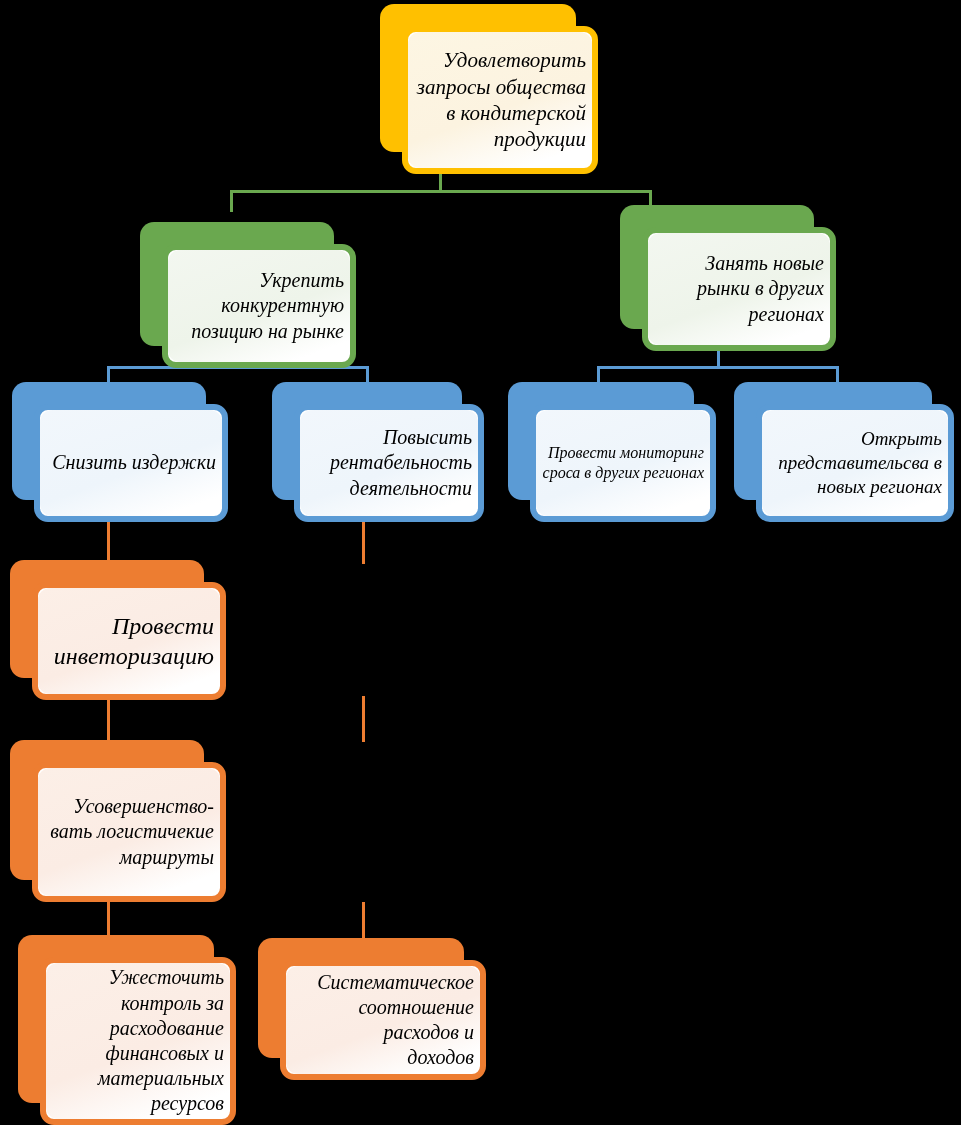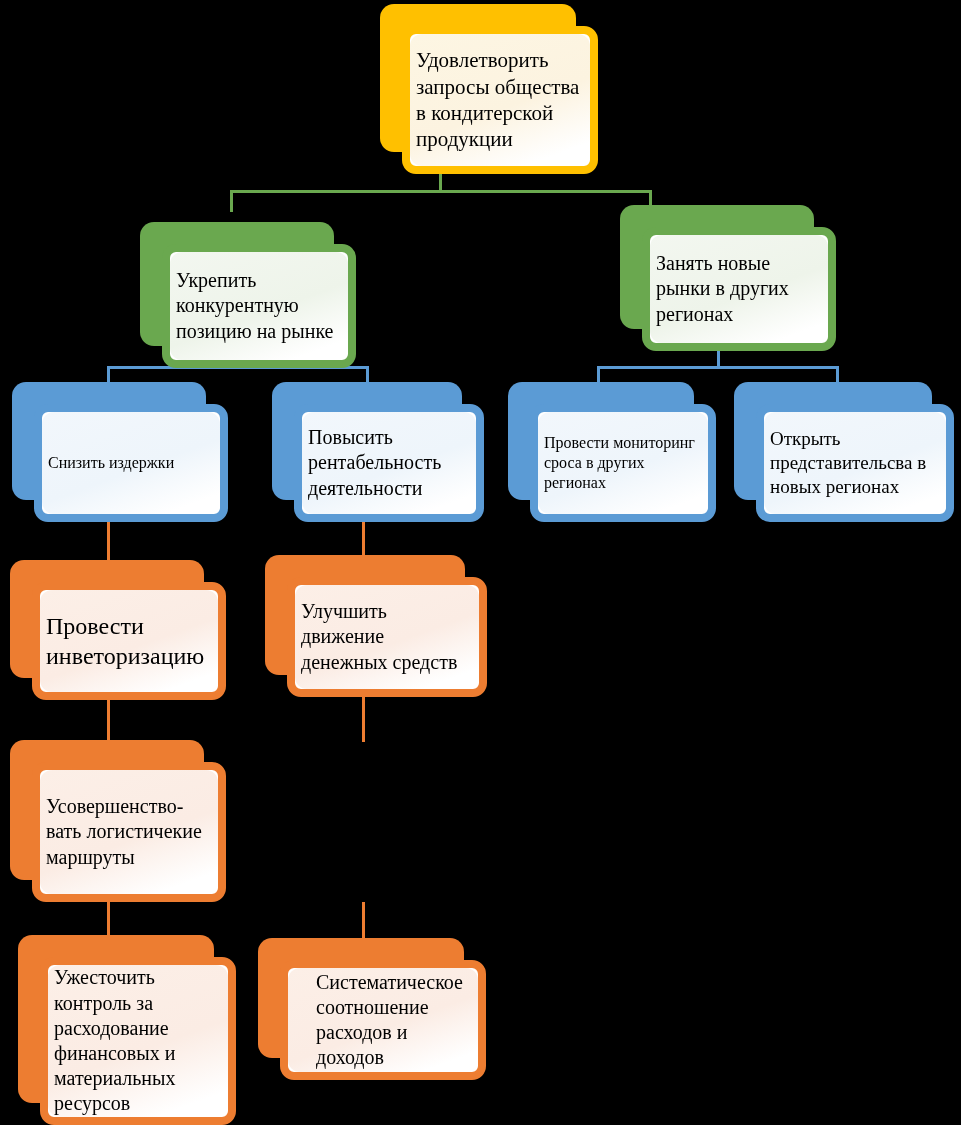--- a/index.html
+++ b/index.html
@@ -38,27 +38,28 @@
     border-radius: 14px;
   }
   .node .card {
     position: absolute;
     left: 22px;
     top: 22px;
     width: 100%;
     height: 100%;
     border-radius: 14px;
     background: #ffffff;
-    border: 8px solid #22c55e;
+    border: 6px solid #22c55e;
     box-sizing: border-box;
     display: flex;
     align-items: center;
     justify-content: center;
-    text-align: left;
+    text-align: right;
     overflow: hidden;
+    font-style: italic;
   }
   .node .card .tint {
     position: absolute;
     left: 0;
     top: 0;
     right: 0;
     bottom: 0;
     border-radius: 12px;
   }
   .node .label {
@@ -136,21 +137,21 @@
     <div class="card">
       <div class="tint"></div>
       <div class="label" style="font-size:20px;">Занять новые рынки в других регионах</div>
     </div>
   </div>
 
   <div class="node lvl-blue" style="left:12px;top:382px;width:194px;height:118px;">
     <div class="shadow"></div>
     <div class="card">
       <div class="tint"></div>
-      <div class="label" style="font-size:16px;">Снизить издержки</div>
+      <div class="label" style="font-size:20px;">Снизить издержки</div>
     </div>
   </div>
 
   <div class="node lvl-blue" style="left:272px;top:382px;width:190px;height:118px;">
     <div class="shadow"></div>
     <div class="card">
       <div class="tint"></div>
       <div class="label" style="font-size:20px;">Повысить рентабельность деятельности</div>
     </div>
   </div>
@@ -172,27 +173,20 @@
   </div>
 
   <div class="node lvl-orange" style="left:10px;top:560px;width:194px;height:118px;">
     <div class="shadow"></div>
     <div class="card">
       <div class="tint"></div>
       <div class="label" style="font-size:24px;">Провести инветоризацию</div>
     </div>
   </div>
 
-  <div class="node lvl-orange" style="left:265px;top:555px;width:200px;height:120px;">
-    <div class="shadow"></div>
-    <div class="card">
-      <div class="tint"></div>
-      <div class="label" style="font-size:20px;">Улучшить движение денежных средств</div>
-    </div>
-  </div>
 
   <div class="node lvl-orange" style="left:10px;top:740px;width:194px;height:140px;">
     <div class="shadow"></div>
     <div class="card">
       <div class="tint"></div>
       <div class="label" style="font-size:20px;">Усовершенство-вать логистичекие маршруты</div>
     </div>
   </div>
 
 

